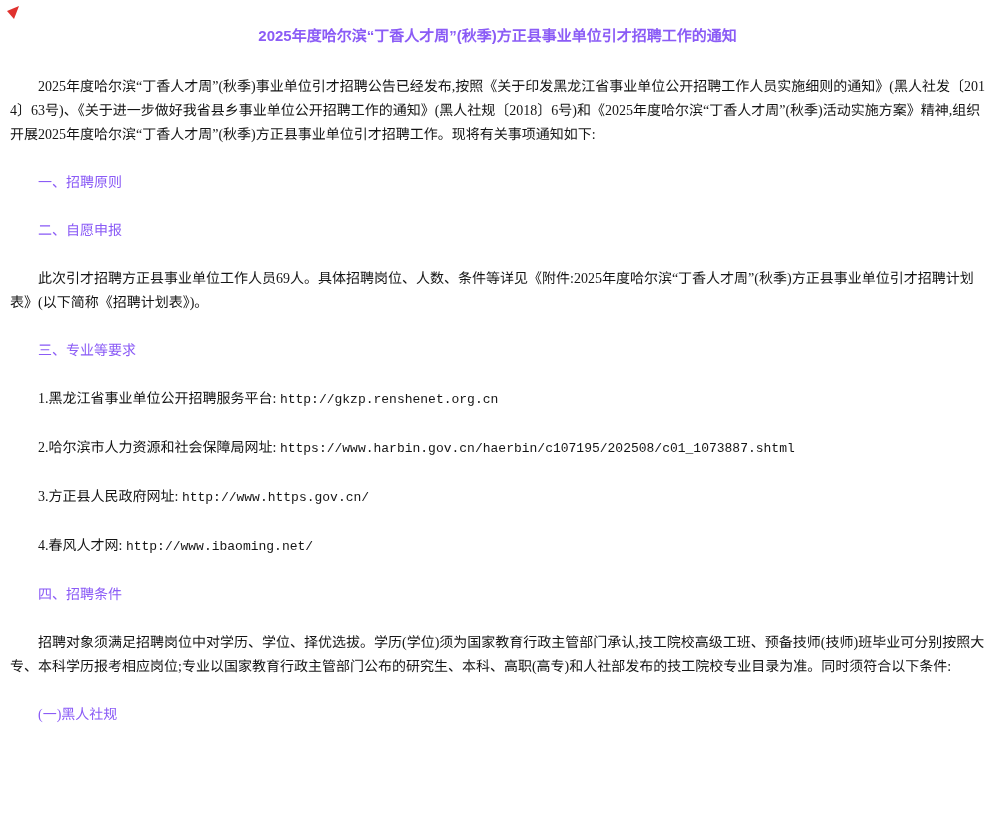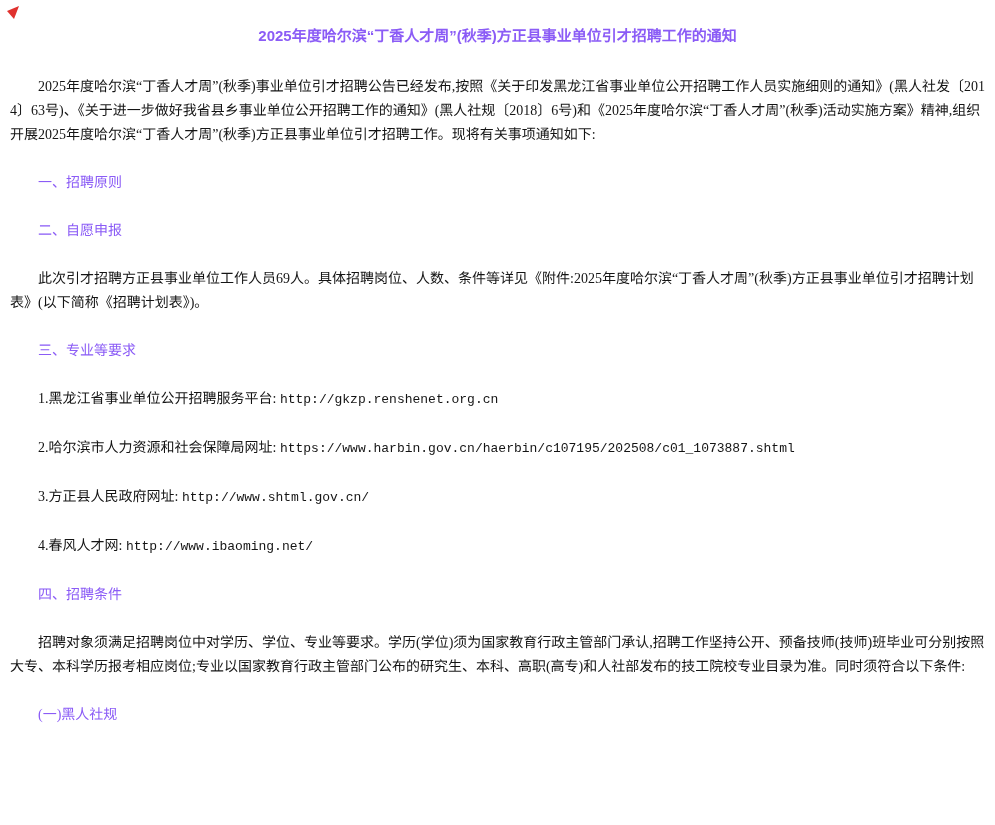--- a/index.html
+++ b/index.html
@@ -63,19 +63,19 @@
 <div class="doc">
   <h1 class="doc-title">2025年度哈尔滨“丁香人才周”(秋季)方正县事业单位引才招聘工作的通知</h1>
   <div class="doc-body">
       <p class="paragraph">2025年度哈尔滨“丁香人才周”(秋季)事业单位引才招聘公告已经发布,按照《关于印发黑龙江省事业单位公开招聘工作人员实施细则的通知》(黑人社发〔2014〕63号)、《关于进一步做好我省县乡事业单位公开招聘工作的通知》(黑人社规〔2018〕6号)和《2025年度哈尔滨“丁香人才周”(秋季)活动实施方案》精神,组织开展2025年度哈尔滨“丁香人才周”(秋季)方正县事业单位引才招聘工作。现将有关事项通知如下:</p>
       <p class="heading">一、招聘原则</p>
       <p class="heading">二、自愿申报</p>
       <p class="paragraph">此次引才招聘方正县事业单位工作人员69人。具体招聘岗位、人数、条件等详见《附件:2025年度哈尔滨“丁香人才周”(秋季)方正县事业单位引才招聘计划表》(以下简称《招聘计划表》)。</p>
       <p class="heading">三、专业等要求</p>
       <p class="link"><span>1.黑龙江省事业单位公开招聘服务平台: </span><span class="url">http://gkzp.renshenet.org.cn</span></p>
       <p class="link"><span>2.哈尔滨市人力资源和社会保障局网址: </span><span class="url">https://www.harbin.gov.cn/haerbin/c107195/202508/c01_1073887.shtml</span></p>
-      <p class="link"><span>3.方正县人民政府网址: </span><span class="url">http://www.shtml.gov.cn/</span></p>
+      <p class="link"><span>3.方正县人民政府网址: </span><span class="url">http://www.https.gov.cn/</span></p>
       <p class="link"><span>4.春风人才网: </span><span class="url">http://www.ibaoming.net/</span></p>
       <p class="heading">四、招聘条件</p>
-      <p class="paragraph">招聘对象须满足招聘岗位中对学历、学位、专业等要求。学历(学位)须为国家教育行政主管部门承认,招聘工作坚持公开、预备技师(技师)班毕业可分别按照大专、本科学历报考相应岗位;专业以国家教育行政主管部门公布的研究生、本科、高职(高专)和人社部发布的技工院校专业目录为准。同时须符合以下条件:</p>
+      <p class="paragraph">招聘对象须满足招聘岗位中对学历、学位、择优选拔。学历(学位)须为国家教育行政主管部门承认,技工院校高级工班、预备技师(技师)班毕业可分别按照大专、本科学历报考相应岗位;专业以国家教育行政主管部门公布的研究生、本科、高职(高专)和人社部发布的技工院校专业目录为准。同时须符合以下条件:</p>
       <p class="heading">(一)黑人社规</p>
     </div>
 </div>
 
 </body></html>

